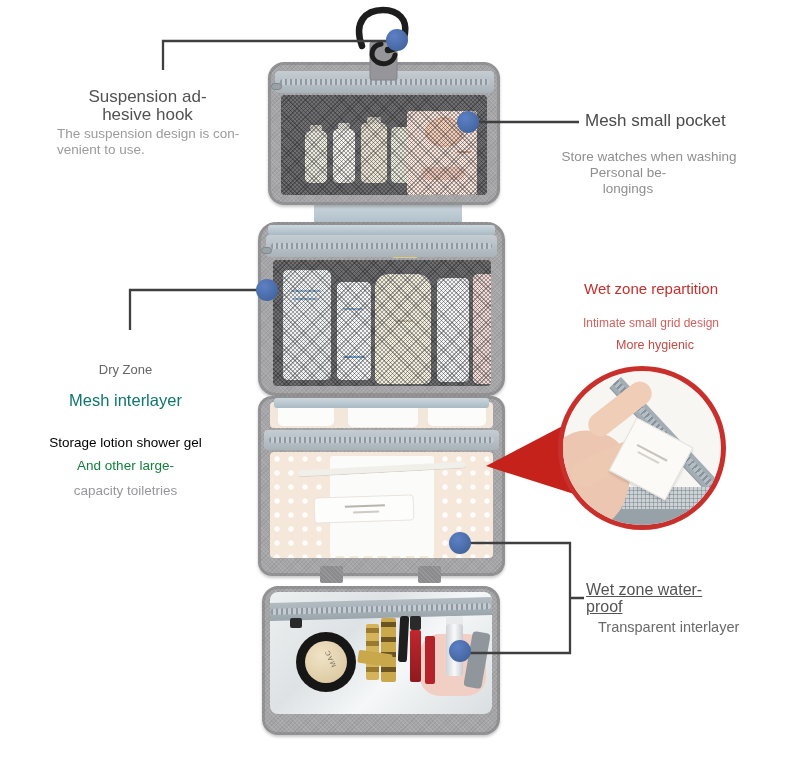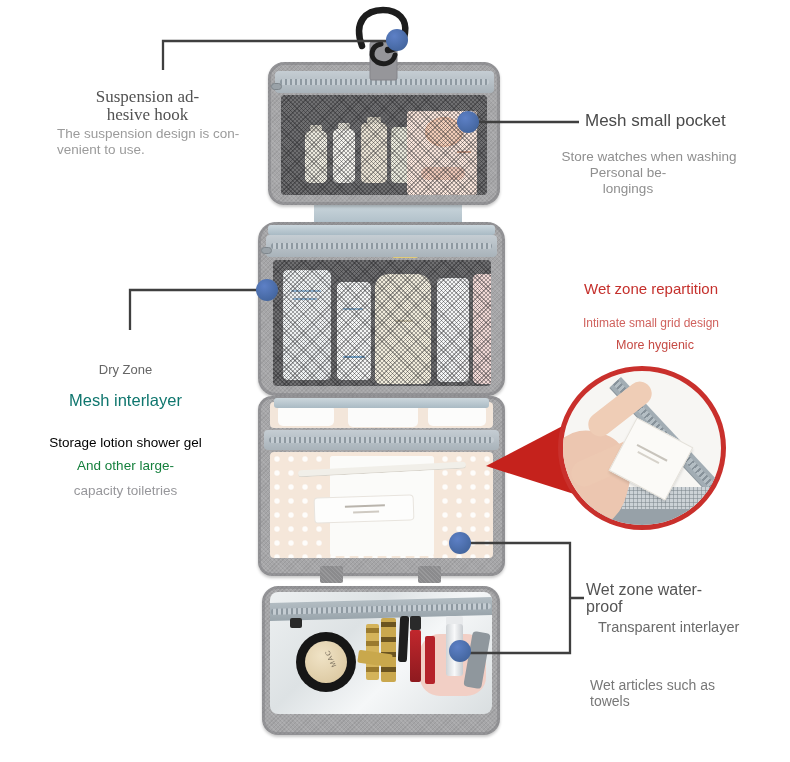--- a/index.html
+++ b/index.html
@@ -193,21 +193,21 @@
       <div style="position:absolute; left:16px; top:28px; width:24px; height:2px; background:#d6d2ca;"></div>
     </div>
   </div>
 
   <div class="dot" style="left:386px; top:29px;"></div>
   <div class="dot" style="left:457px; top:111px;"></div>
   <div class="dot" style="left:256px; top:279px;"></div>
   <div class="dot" style="left:449px; top:532px;"></div>
   <div class="dot" style="left:449px; top:640px;"></div>
 
-  <div class="ann c t-lg" style="left:45px; top:88px; width:205px;font-family:Liberation Serif, serif;">
+  <div class="ann c t-lg" style="left:45px; top:88px; width:205px;">
     <div>Suspension ad-</div>
     <div>hesive hook</div>
   </div>
   <div class="ann t-sm" style="left:57px; top:126px; width:195px; color:#9b9b9b;">
     <div>The suspension design is con-</div>
     <div>venient to use.</div>
   </div>
 
   <div class="ann t-lg" style="left:585px; top:112px; color:#4a4a4a;">Mesh small pocket</div>
   <div class="ann c t-sm" style="left:560px; top:165px; width:136px;">
@@ -219,23 +219,19 @@
   <div class="ann c red-t" style="left:556px; top:280px; width:190px;">Wet zone repartition</div>
   <div class="ann c red-s1" style="left:556px; top:316px; width:190px;">Intimate small grid design</div>
   <div class="ann c red-s2" style="left:560px; top:338px; width:190px;">More hygienic</div>
 
   <div class="ann c" style="left:28px; top:362px; width:195px; font-size:13px; color:#666;">Dry Zone</div>
   <div class="ann c" style="left:28px; top:391px; width:195px; font-size:16.5px; color:#0f766e;">Mesh interlayer</div>
   <div class="ann c t-sm" style="left:28px; top:435px; width:195px; color:#000000;">Storage lotion shower gel</div>
   <div class="ann c t-sm" style="left:28px; top:458px; width:195px; color:#15803d;">And other large-</div>
   <div class="ann c t-sm" style="left:28px; top:483px; width:195px; color:#97979b;">capacity toiletries</div>
 
-  <div class="ann t-md" style="left:586px; top:581px;">
+  <div class="ann t-md" style="left:586px; top:581px;text-decoration:underline;">
     <div>Wet zone water-</div>
     <div>proof</div>
   </div>
   <div class="ann" style="left:598px; top:619px; font-size:14.5px; color:#6a6a6a;">Transparent interlayer</div>
-  <div class="ann" style="left:590px; top:677px; font-size:14px; color:#787878; line-height:1.16;">
-    <div>Wet articles such as</div>
-    <div>towels</div>
-  </div>
 
 </div>
 
 </body></html>

